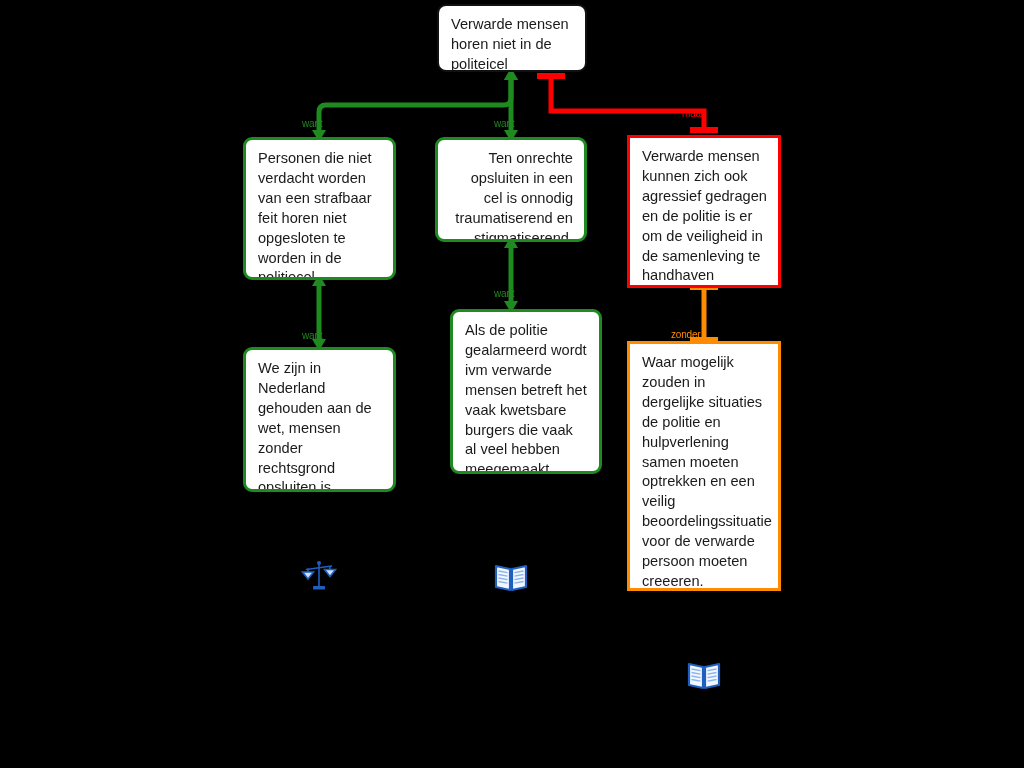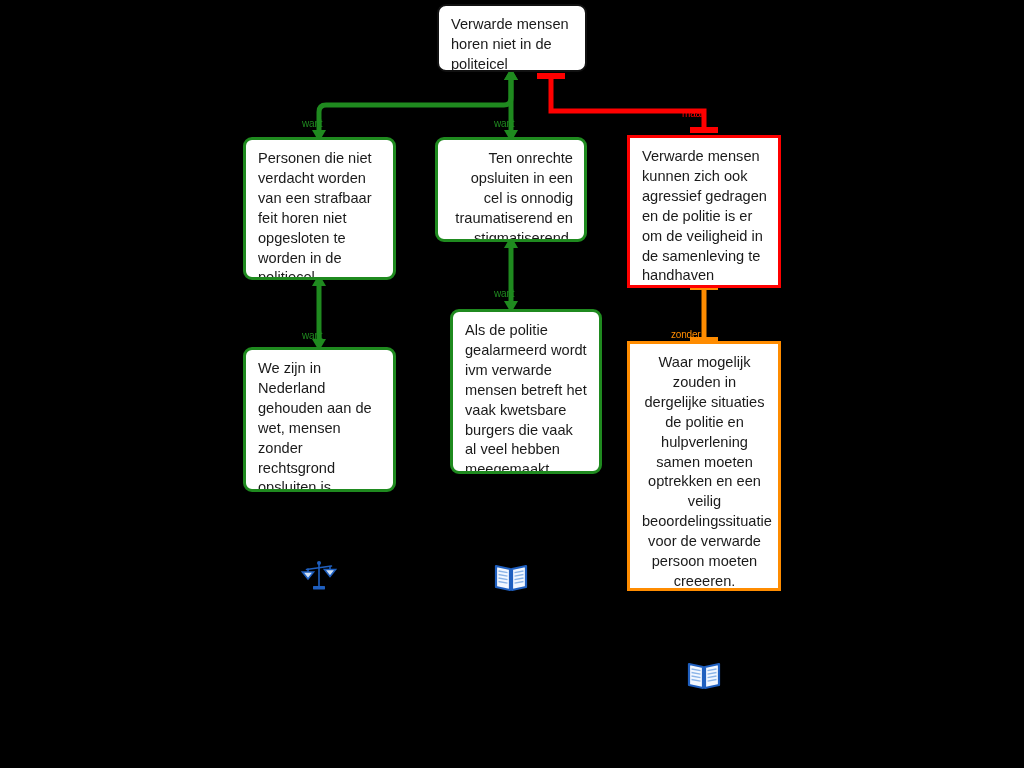--- a/index.html
+++ b/index.html
@@ -49,21 +49,20 @@
     border: 3px solid #1f8a1f;
     border-radius: 9px;
   }
   .node.claim-red {
     border: 3px solid #ff0000;
     border-radius: 0;
   }
   .node.claim-orange {
     border: 3px solid #ff8c00;
     border-radius: 0;
-    text-align: center;
   }
   
   .edge-label {
     position: absolute;
     z-index: 2;
     font-size: 10px;
     font-weight: normal;
     letter-spacing: -0.2px;
     line-height: 12px;
     white-space: nowrap;

